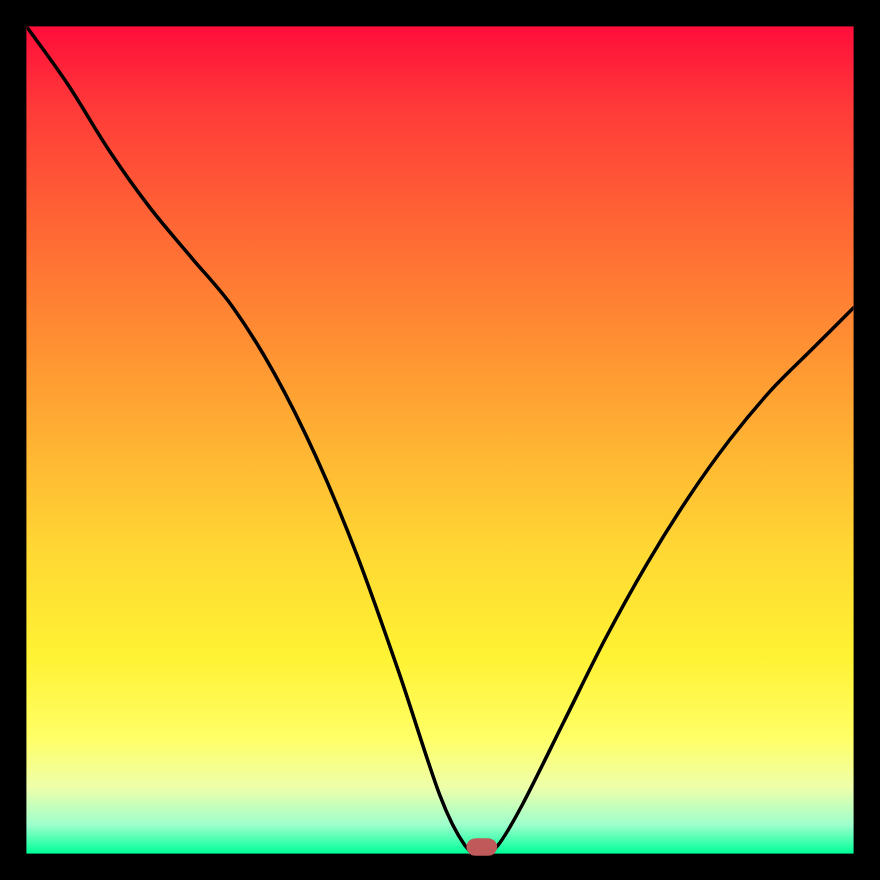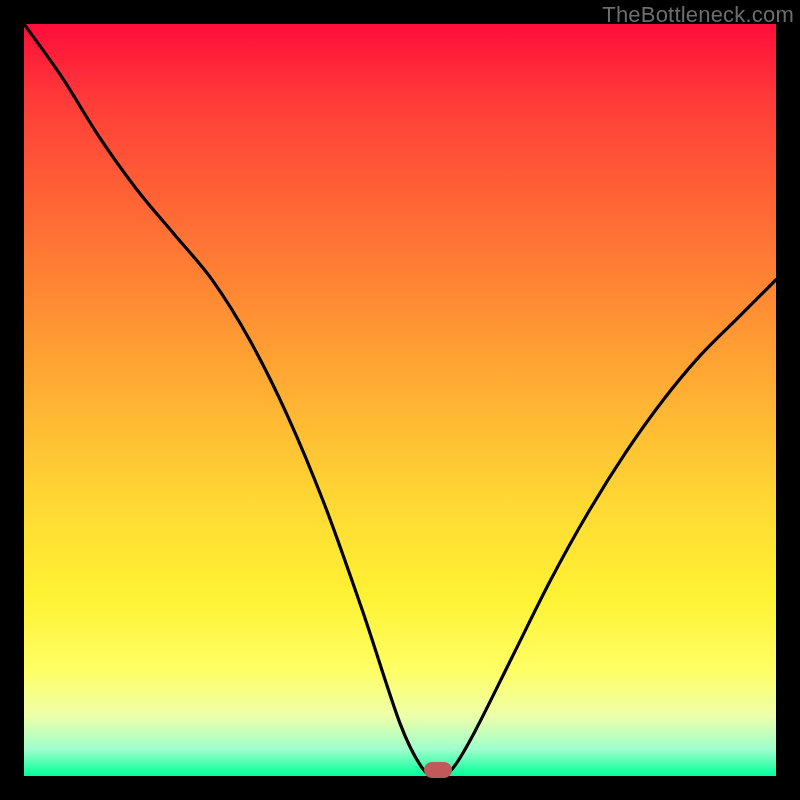--- a/index.html
+++ b/index.html
@@ -70,15 +70,14 @@
   <div class="plot-area">
 
     <svg class="curve" viewBox="0 0 752 752" preserveAspectRatio="none">
       <path id="curve-path" d="M 0 0 C 6.266666666666667 8.773333333333332 25.06666666666667 33.839999999999975 37.6 52.639999999999986 C 50.13333333333333 71.44 62.66666666666667 94.00000000000007 75.2 112.80000000000007 C 87.73333333333333 131.60000000000005 100.26666666666667 149.14666666666662 112.8 165.43999999999994 C 125.33333333333333 181.73333333333326 137.86666666666667 195.52000000000007 150.4 210.56000000000006 C 162.93333333333334 225.60000000000005 175.46666666666667 238.1333333333333 188 255.67999999999995 C 200.53333333333333 273.22666666666663 213.06666666666666 293.28000000000003 225.6 315.84000000000003 C 238.13333333333333 338.40000000000003 250.66666666666666 363.4666666666667 263.2 391.04 C 275.73333333333335 418.61333333333334 288.26666666666665 448.6933333333334 300.8 481.28000000000003 C 313.33333333333337 513.8666666666667 325.8666666666667 550.2133333333333 338.40000000000003 586.56 C 350.9333333333334 622.9066666666666 365.97333333333336 673.04 376 699.36 C 386.02666666666664 725.6800000000001 392.29333333333335 735.7066666666667 398.56 744.48 C 404.82666666666665 753.2533333333333 408.5866666666667 752 413.6 752 C 418.61333333333334 752 422.37333333333333 752 428.64 744.48 C 434.90666666666664 736.96 441.1733333333333 725.6800000000001 451.2 706.88 C 461.2266666666667 688.0799999999999 476.26666666666665 656.7466666666667 488.8 631.68 C 501.33333333333337 606.6133333333332 513.8666666666667 580.2933333333333 526.4 556.48 C 538.9333333333333 532.6666666666667 551.4666666666667 510.1066666666667 564 488.8 C 576.5333333333333 467.49333333333334 589.0666666666667 447.44 601.6 428.64 C 614.1333333333333 409.84 626.6666666666666 392.29333333333335 639.1999999999999 376 C 651.7333333333332 359.70666666666665 664.2666666666668 344.66666666666663 676.8000000000001 330.87999999999994 C 689.3333333333334 317.09333333333325 701.8666666666667 305.8133333333334 714.4 293.28000000000003 C 726.9333333333333 280.74666666666667 745.7333333333333 261.9466666666666 752 255.67999999999995" fill="none" stroke="#000000" stroke-width="3.2" stroke-linejoin="round" stroke-linecap="round"></path>
     </svg>
 
     <div id="marker" class="marker" style="left: 413.6px; top: 746px; background: rgb(192, 90, 90);"></div>
 
   </div>
 
-  <div class="attribution">TheBottleneck.com</div>
 
 </div>
 
 </body></html>

